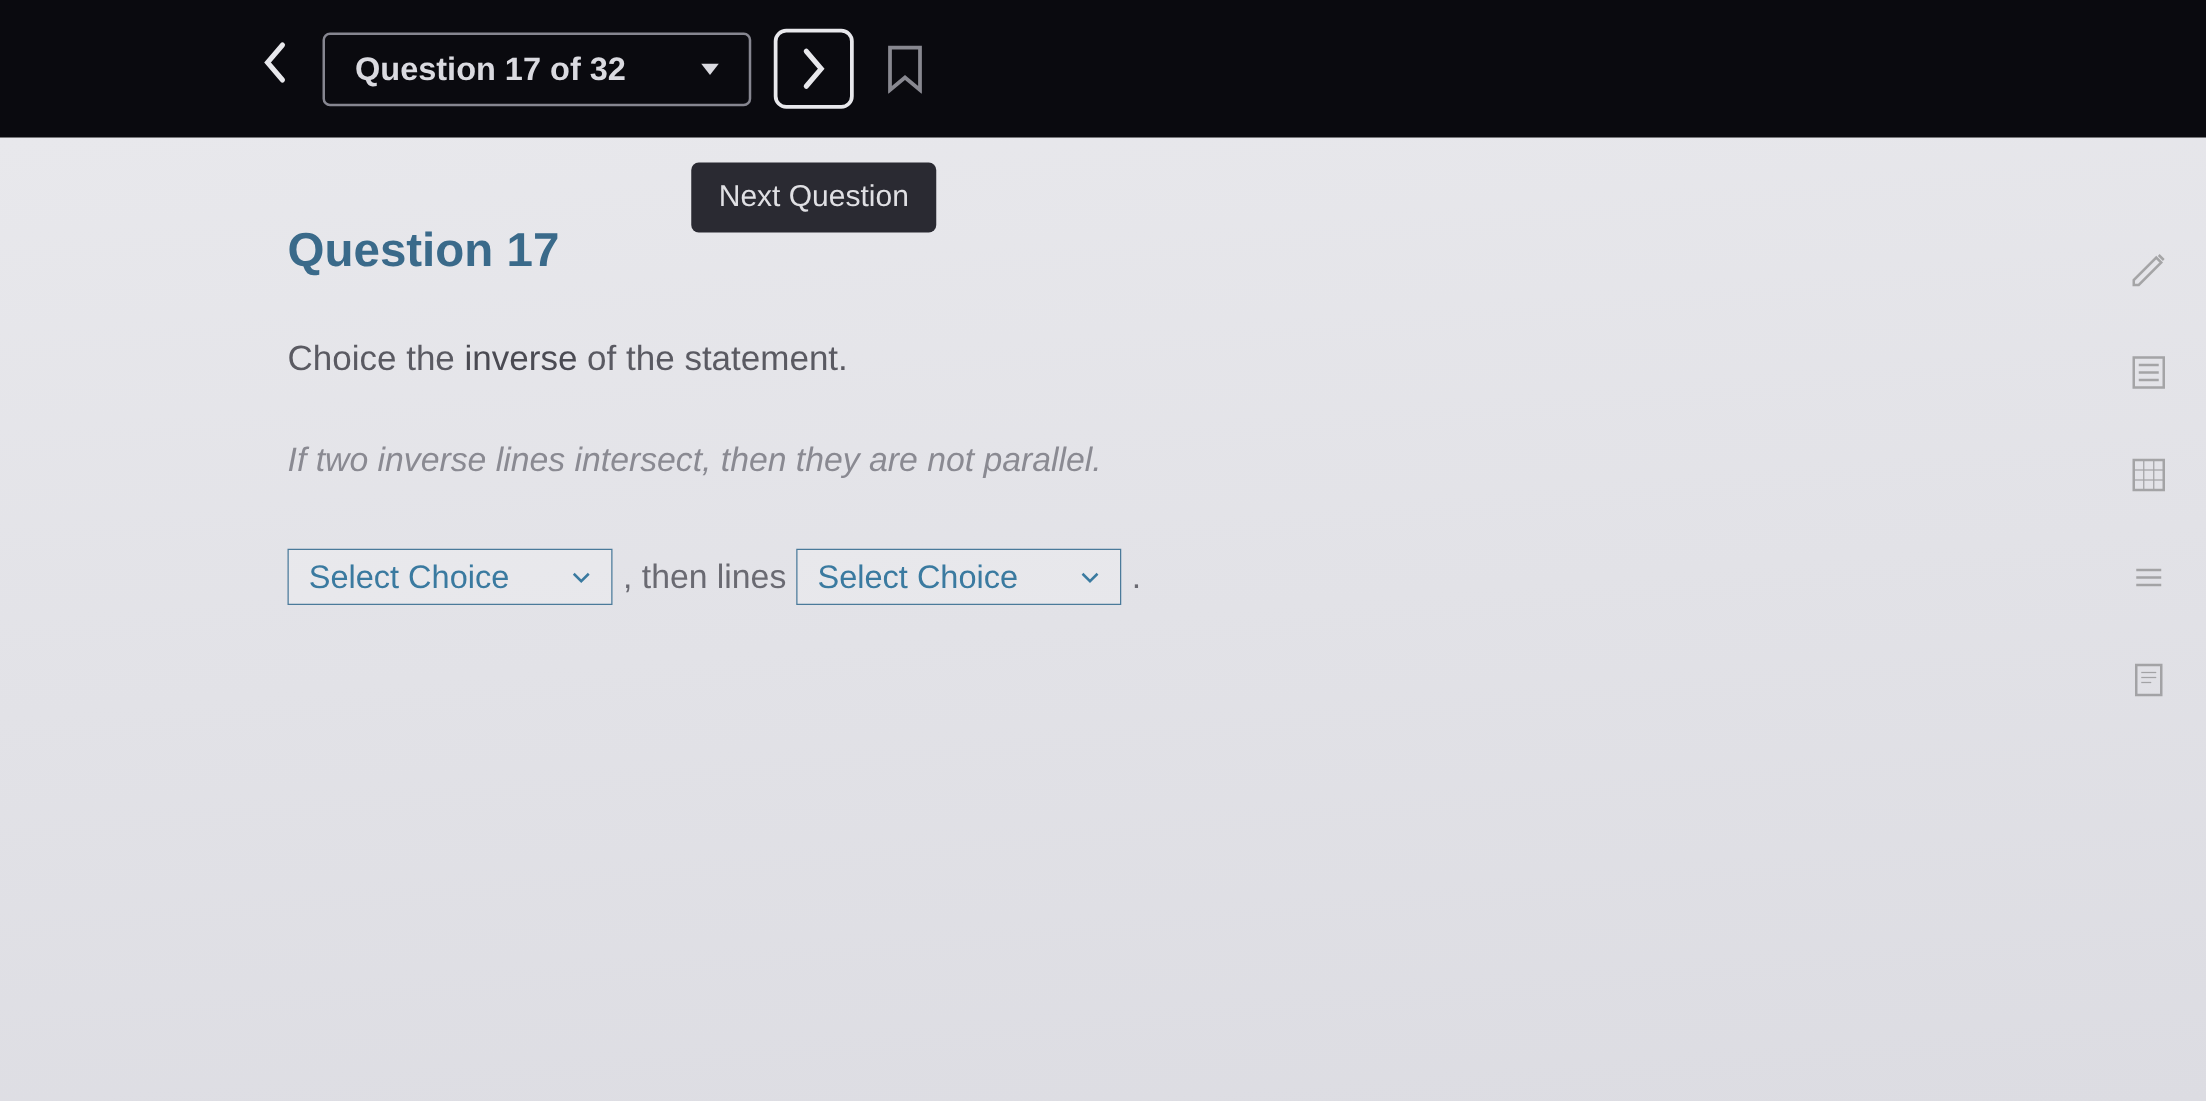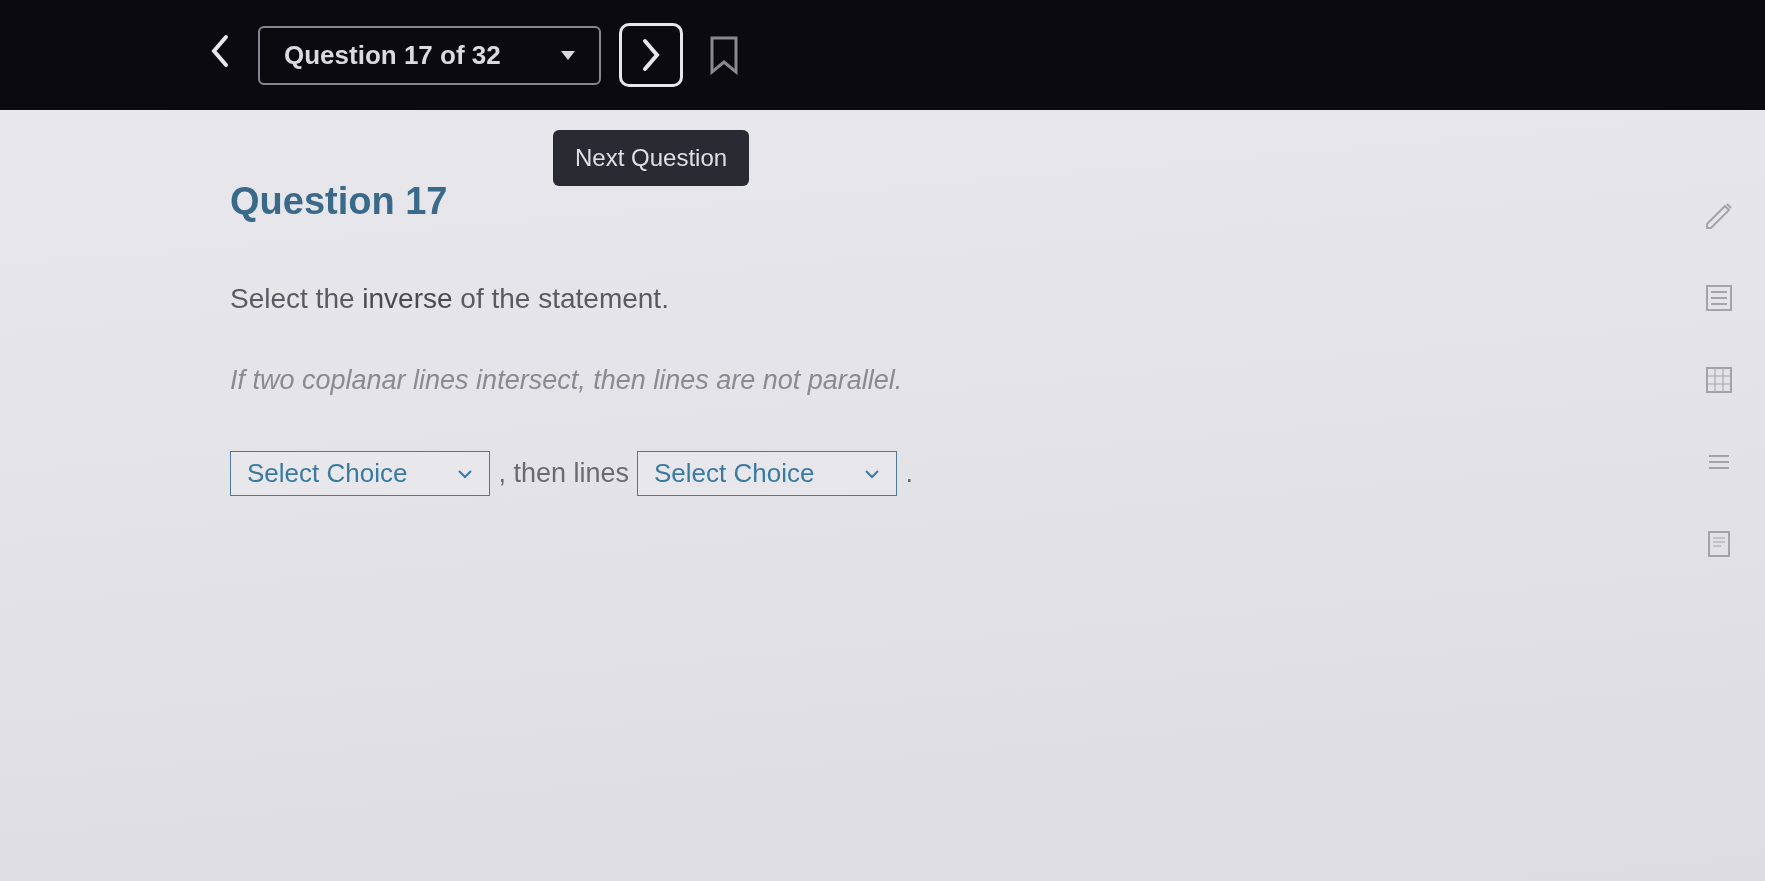--- a/index.html
+++ b/index.html
@@ -81,21 +81,21 @@
       padding: 14px 22px;
       border-radius: 6px;
       font-size: 24px;
       font-weight: 400;
       margin-left: 23px;
     }
     .question-title {
       color: #3a6a8a;
       font-size: 38px;
       font-weight: 700;
-      margin-bottom: 60px;
+      margin-bottom: 48px;
     }
     .instruction-text {
       color: #5a5a62;
       font-size: 28px;
       font-weight: 400;
       margin-bottom: 50px;
     }
     .bold-word {
       font-weight: 400;
       color: #4a4a52;
@@ -164,24 +164,24 @@
     <path d="M 3 3 L 27 3 L 27 37 L 15 27 L 3 37 Z" class="bookmark-svg"></path>
   </svg>
 </div>
 
 <div class="content-area">
   <div class="tooltip">Next Question</div>
 
   <h2 class="question-title">Question 17</h2>
 
   <p class="instruction-text">
-    <span>Select the </span><span class="bold-word">inverse</span><span> of the statement.</span>
+    <span>Choice the </span><span class="bold-word">inverse</span><span> of the statement.</span>
   </p>
 
-  <p class="given-statement">If two coplanar lines intersect, then lines are not parallel.</p>
+  <p class="given-statement">If two inverse lines intersect, then they are not parallel.</p>
 
   <div class="answer-row">
     <div class="select-box">
       <span class="select-text">Select Choice</span>
       <svg width="16" height="10" viewBox="0 0 16 10">
         <path d="M 2 2 L 8 8 L 14 2" stroke="#3a7aa0" stroke-width="2" fill="none"></path>
       </svg>
     </div>
     <span>, then lines</span>
     <div class="select-box">

